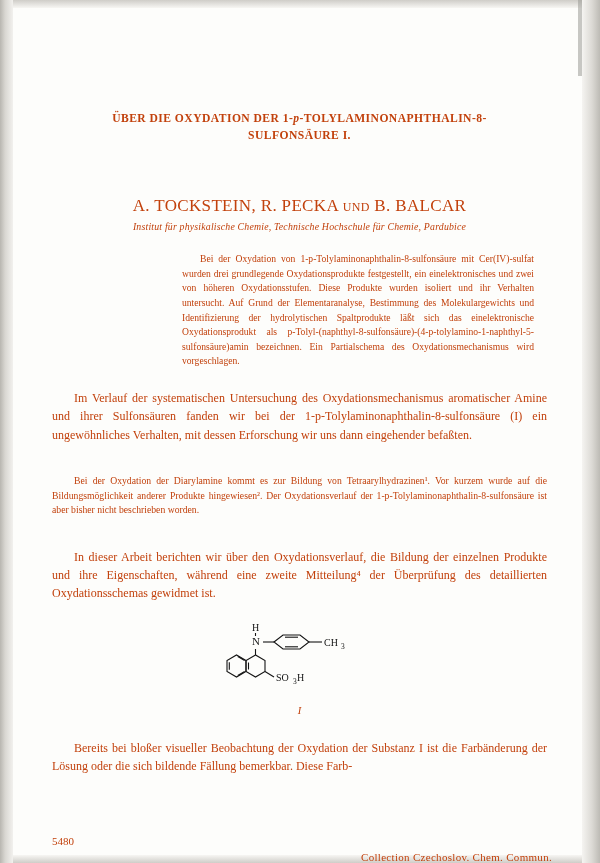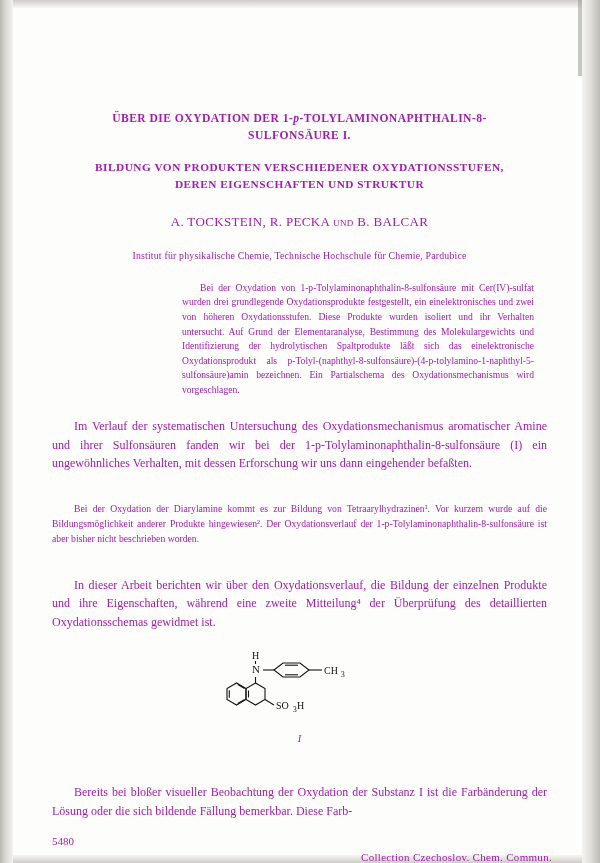--- a/index.html
+++ b/index.html
@@ -7,21 +7,21 @@
     padding: 0;
     background: #ffffff;
   }
   .page {
     position: relative;
     width: 600px;
     height: 863px;
     background: #fdfdfb;
     overflow: hidden;
     font-family: "Liberation Serif", serif;
-    color: #a21caf;
+    color: #c2410c;
   }
   
   .edge-left {
     position: absolute;
     left: 0; top: 0;
     width: 13px; height: 863px;
     background: linear-gradient(to right, #b8b6b0 0%, #d9d7d2 40%, #f2f1ee 100%);
   }
   .edge-right {
     position: absolute;
@@ -68,29 +68,30 @@
   .title-2 {
     text-align: center;
     font-size: 11.3px;
     letter-spacing: .5px;
     font-weight: bold;
     line-height: 1.55;
     margin-top: 14px;
   }
   .authors {
     text-align: center;
-    font-size: 13px;
+    font-size: 17px;
     margin-top: 20px;
     letter-spacing: .35px;
   }
   .authors .sc { font-variant: small-caps; }
   .affiliation {
     text-align: center;
     font-size: 9.8px;
-    margin-top: 20px;
+    font-style: italic;
+    margin-top: 5px;
     letter-spacing: .2px;
   }
   .received {
     text-align: center;
     font-size: 10.4px;
     margin-top: 15px;
   }
 
   
   .abstract {
@@ -172,22 +173,21 @@
   <div class="edge-right-mark"></div>
 
   <div class="content">
 
     <div class="title">
       <span>ÜBER DIE OXYDATION DER 1-</span><span class="ital">p</span><span>-TOLYLAMINONAPHTHALIN-8-</span><br>
       <span>SULFONSÄURE I.</span>
     </div>
 
     <div class="title-2">
-      <span>BILDUNG VON PRODUKTEN VERSCHIEDENER OXYDATIONSSTUFEN,</span><br>
-      <span>DEREN EIGENSCHAFTEN UND STRUKTUR</span>
+      <br>
     </div>
 
     <div class="authors">
       <span class="sc">A. TOCKSTEIN, R. PECKA und B. BALCAR</span>
     </div>
 
     <div class="affiliation">Institut für physikalische Chemie, Technische Hochschule für Chemie, Pardubice</div>
 
 
     <div class="abstract">
@@ -236,21 +236,21 @@
           <line x1="71" y1="52.5" x2="80" y2="58"></line>
           <text x="82" y="62" font-family="Liberation Serif, serif" font-size="10" fill="#141414" stroke="none">SO</text>
           <text x="99" y="65" font-family="Liberation Serif, serif" font-size="7.5" fill="#141414" stroke="none">3</text>
           <text x="103" y="62" font-family="Liberation Serif, serif" font-size="10" fill="#141414" stroke="none">H</text>
         </g>
       </svg>
       <div class="fig-label">I</div>
     </div>
 
 
-    <div class="body" style="margin-top:32px;">
+    <div class="body" style="margin-top:16px;">
       <p>Bereits bei bloßer visueller Beobachtung der Oxydation der Substanz I ist die Farbänderung der Lösung oder die sich bildende Fällung bemerkbar. Diese Farb-</p>
     </div>
 
   </div>
 
   <div class="footer">
     <span class="page-num">5480</span>
     <span class="journal">Collection  Czechoslov.  Chem.  Commun.</span>
   </div>
 

